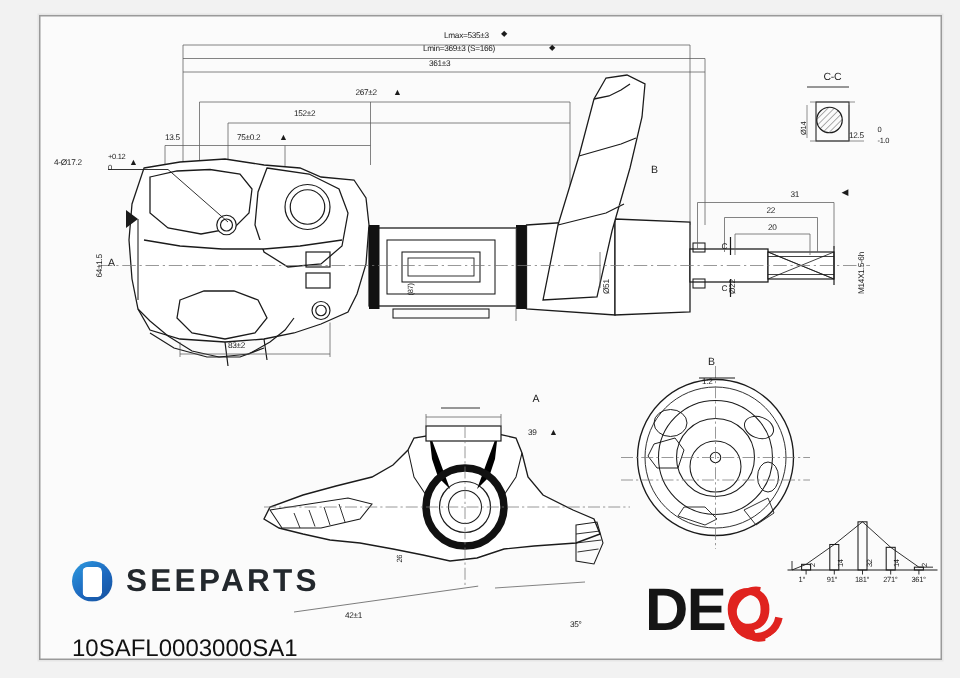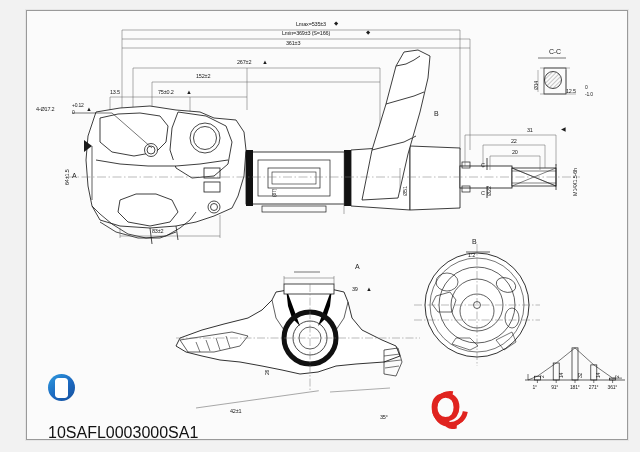--- a/index.html
+++ b/index.html
@@ -380,24 +380,26 @@
       <div class="lbl t5 vert" style="left: 596.3px; top: 378px;">14</div>
       <div class="lbl t5" style="left: 588.8px; top: 385px;">271°</div>
       <div class="lbl t5 vert" style="left: 615.1px; top: 378px;">2</div>
       <div class="lbl t5" style="left: 607.6px; top: 385px;">361°</div>
     </div>
 
   <div id="seeparts">
     <div id="see-mark">
       <div id="see-s">S</div>
     </div>
+    <div id="see-wordmark">SEEPARTS</div>
   </div>
 
   <div id="partno">10SAFL0003000SA1</div>
 
   <div id="deqst">
+    <span class="dq-dark">DE</span>
     <span id="qwrap">
       <span class="dq-red">Q</span>
       <span id="qring"></span>
     </span>
   </div>
 
 </div>
 
 </body></html>

